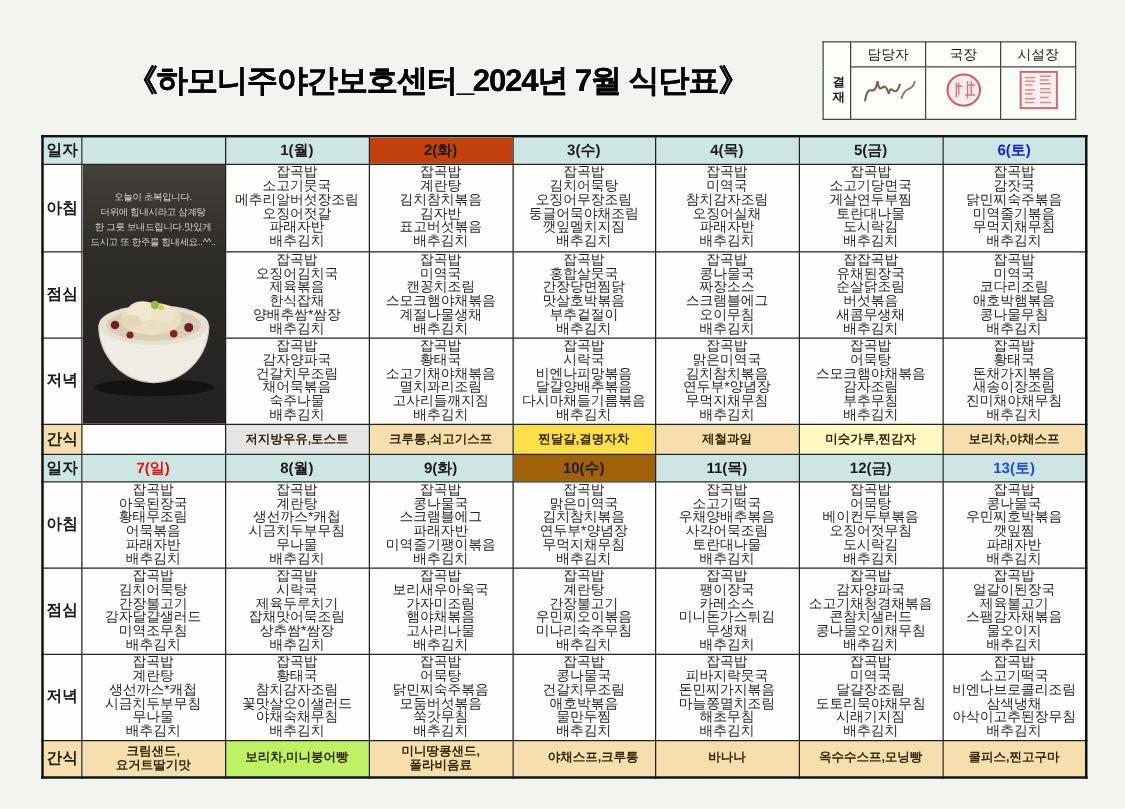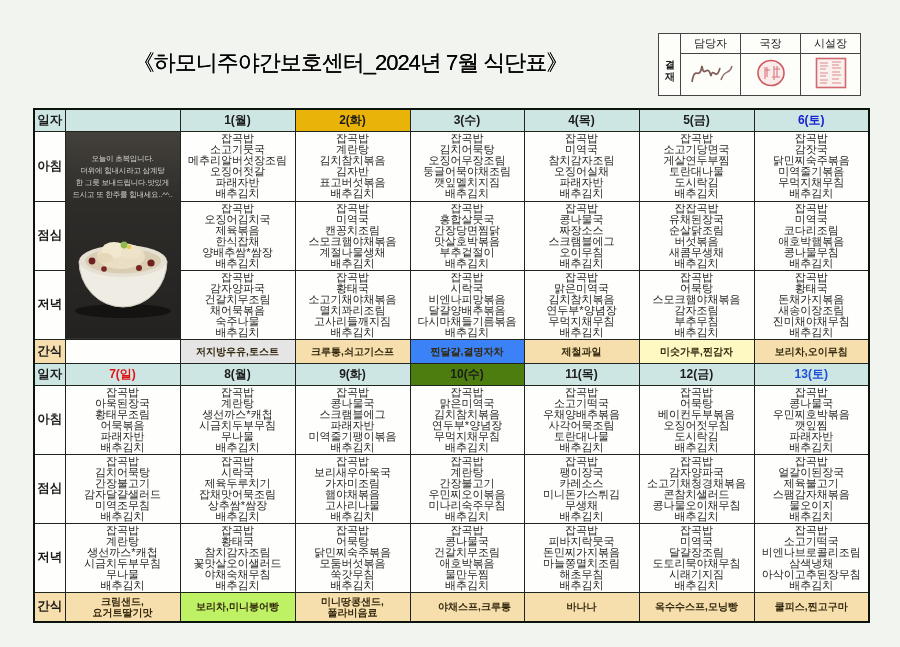--- a/index.html
+++ b/index.html
@@ -4,21 +4,21 @@
 <style>
   html,body{margin:0;padding:0;}
   body{
     width:900px;height:647px;position:relative;overflow:hidden;
     background:#f2f5ef;
     font-family:"Liberation Sans","DejaVu Sans",sans-serif;
     color:#1c1c1c;
   }
   .page-title{
     position:absolute;left:55px;top:48px;width:590px;text-align:center;
-    font-size:22px;font-weight:normal;letter-spacing:-1px;color:#050505;
+    font-size:25px;font-weight:bold;letter-spacing:-1px;color:#050505;
     text-shadow:0 0 0 #000;white-space:nowrap;
   }
   
   .approval{position:absolute;left:658px;top:33px;border-collapse:collapse;background:#fdfdfa;}
   .approval td{border:1px solid #444;text-align:center;vertical-align:middle;padding:0;}
   .approval .gj{width:17px;font-size:10px;font-weight:bold;letter-spacing:2px;
     writing-mode:vertical-rl;text-orientation:upright;padding:2px 1px;}
   .approval .ah{width:59px;height:19px;font-size:11px;}
   .approval .as{height:41px;}
   
@@ -96,21 +96,21 @@
       <col style="width:115px">
       <col style="width:115px">
       <col style="width:115px">
   </colgroup>
 
   <tbody>
       <tr style="height:22px">
     <td class="lbl lbl-date" style="background: rgb(205, 230, 227);">일자</td>
     <td class="hd" style="background: rgb(205, 230, 227);"></td>
     <td class="hd" style="background: rgb(205, 230, 227);">1(월)</td>
-    <td class="hd" style="background: #eab308;">2(화)</td>
+    <td class="hd" style="background: #c2410c;">2(화)</td>
     <td class="hd" style="background: rgb(205, 230, 227);">3(수)</td>
     <td class="hd" style="background: rgb(205, 230, 227);">4(목)</td>
     <td class="hd" style="background: rgb(205, 230, 227);">5(금)</td>
     <td class="hd day-sat" style="color: rgb(20, 34, 210); background: rgb(205, 230, 227);">6(토)</td>
   </tr>
 
   <tr style="height:70px">
     <td class="lbl">아침</td>
     <td class="photo-cell" rowspan="3">
       <div class="photo-note">오늘이 초복입니다.
@@ -251,32 +251,32 @@
 새송이장조림
 진미채야채무침
 배추김치</td>
   </tr>
 
   <tr style="height:24px">
     <td class="lbl lbl-snack" style="background: rgb(246, 223, 173);">간식</td>
     <td class="empty-snack"></td>
     <td class="snackc" style="background: #e5e5e5;">저지방우유,토스트</td>
     <td class="snackc" style="background: rgb(246, 223, 173);">크루통,쇠고기스프</td>
-    <td class="snackc" style="background: #3b82f6;">찐달걀,결명자차</td>
+    <td class="snackc" style="background: #fde047;">찐달걀,결명자차</td>
     <td class="snackc" style="background: rgb(246, 223, 173);">제철과일</td>
     <td class="snackc" style="background: #fef9c3;">미숫가루,찐감자</td>
-    <td class="snackc" style="background: rgb(246, 223, 173);">보리차,오이무침</td>
+    <td class="snackc" style="background: rgb(246, 223, 173);">보리차,야채스프</td>
   </tr>
 
   <tr style="height:22px">
     <td class="lbl lbl-date" style="background: rgb(205, 230, 227);">일자</td>
     <td class="hd day-sun" style="color: rgb(227, 18, 18); background: rgb(205, 230, 227);">7(일)</td>
     <td class="hd" style="background: rgb(205, 230, 227);">8(월)</td>
     <td class="hd" style="background: rgb(205, 230, 227);">9(화)</td>
-    <td class="hd" style="background: #4d7c0f;">10(수)</td>
+    <td class="hd" style="background: #a16207;">10(수)</td>
     <td class="hd" style="background: rgb(205, 230, 227);">11(목)</td>
     <td class="hd" style="background: rgb(205, 230, 227);">12(금)</td>
     <td class="hd day-sat" style="color: #1d4ed8; background: rgb(205, 230, 227);">13(토)</td>
   </tr>
 
   <tr style="height:68px">
     <td class="lbl">아침</td>
     <td class="menu">잡곡밥
 아욱된장국
 황태무조림

